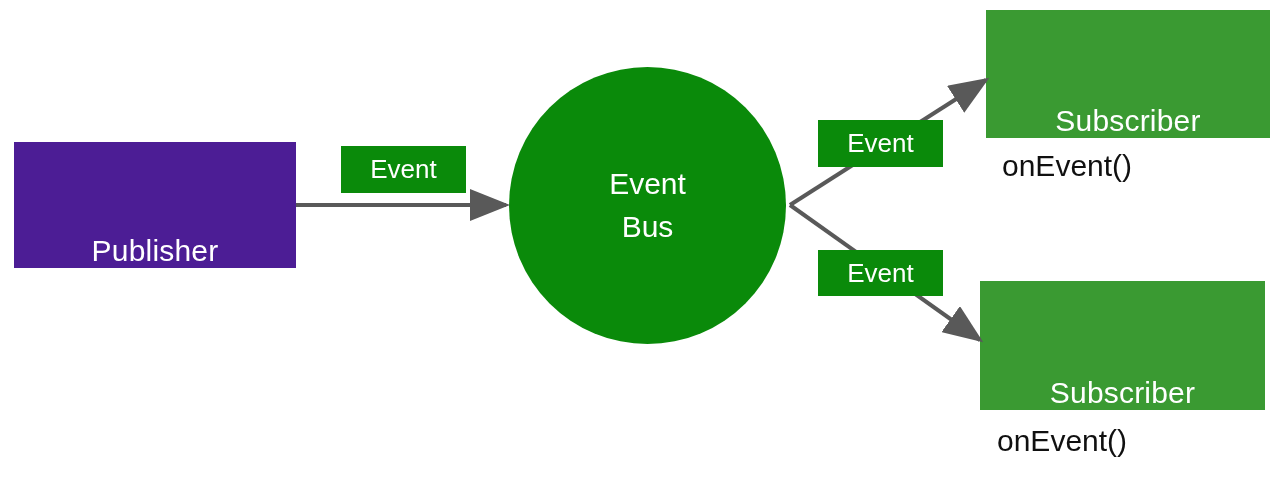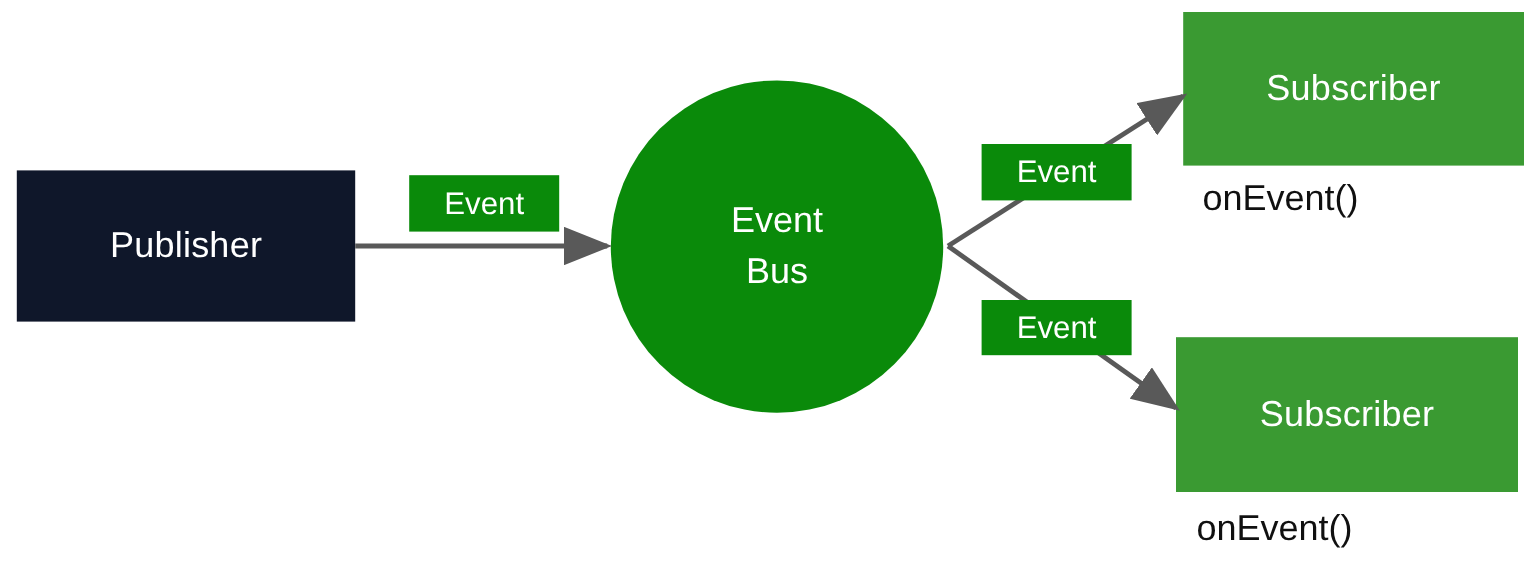--- a/index.html
+++ b/index.html
@@ -14,33 +14,33 @@
   #canvas {
     position: relative;
     width: 1280px;
     height: 479px;
     background: #ffffff;
     overflow: hidden;
   }
   .node-box {
     position: absolute;
     display: flex;
-    align-items: center;
+    align-items: flex-end;
     justify-content: center;
     color: #ffffff;
     font-family: "Liberation Sans", sans-serif;
     font-weight: 400;
     letter-spacing: 0.2px;
   }
   .box-publisher {
     left: 14px;
     top: 142px;
     width: 282px;
     height: 126px;
-    background: #0f172a;
+    background: #4c1d95;
     font-size: 30px;
   }
   .box-subscriber-top {
     left: 986px;
     top: 10px;
     width: 284px;
     height: 128px;
     background: #3a9a32;
     font-size: 30px;
   }

